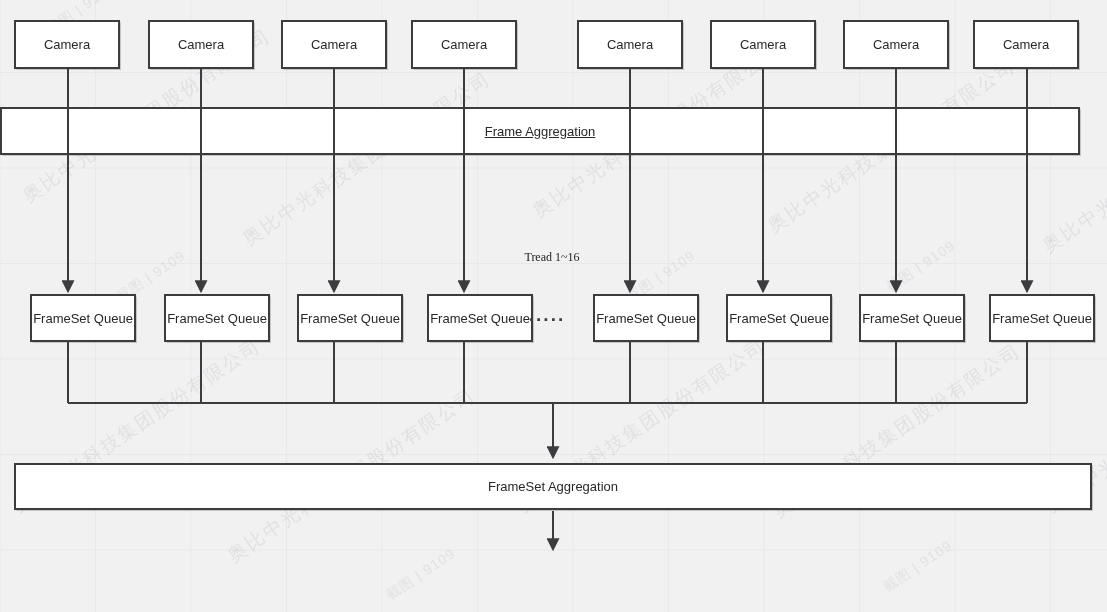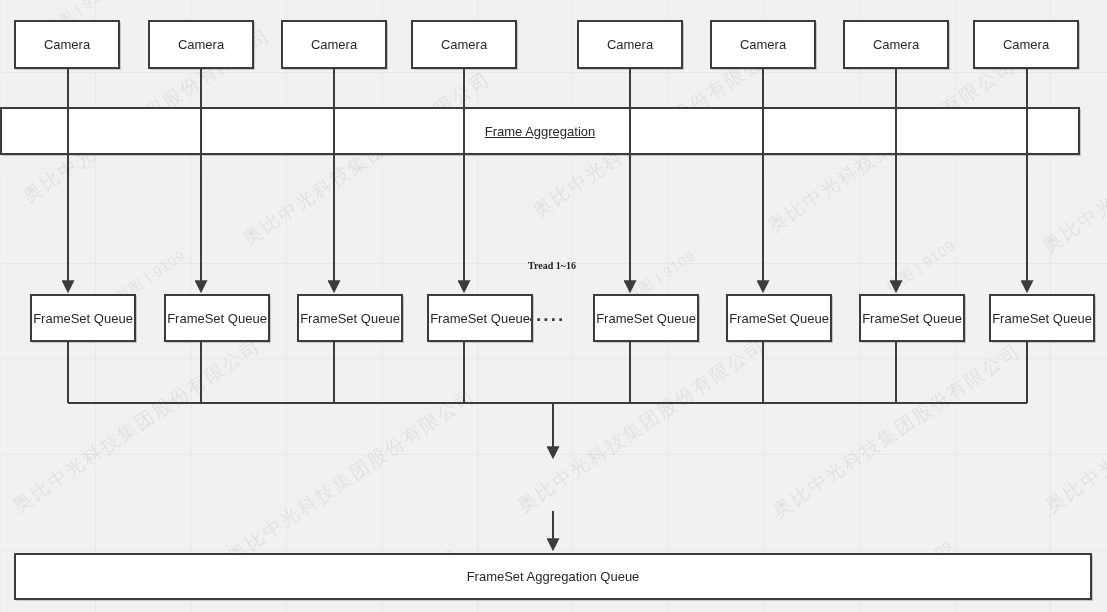--- a/index.html
+++ b/index.html
@@ -31,24 +31,23 @@
   .small-box{width:106px;height:49px;}
   .cam{top:20px;}
   .queue{top:294px;height:48px;margin-left:16px;}
   .bar{left:0;width:1080px;text-decoration:underline;}
   .label{
     position:absolute;
     display:flex;align-items:center;justify-content:center;
     color:#1d1d1f;white-space:nowrap;
   }
   .thread-label{
-    left:492px;top:256px;width:120px;height:18px;
+    left:492px;top:248px;width:120px;height:18px;
     font-family:"Liberation Serif",serif;
-    font-size:10px;
-    font-weight:bold;
+    font-size:12px;
   }
   .dots-label{
     left:517px;top:303px;width:60px;height:24px;
     font-size:19px;font-weight:bold;letter-spacing:2px;
     color:#3c3c3e;
   }
   svg.connectors{
     position:absolute;left:0;top:0;
     pointer-events:none;
   }
@@ -106,21 +105,21 @@
   <div class="node small-box queue" style="left:148px">FrameSet Queue</div>
   <div class="node small-box queue" style="left:281px">FrameSet Queue</div>
   <div class="node small-box queue" style="left:411px">FrameSet Queue</div>
   <div class="node small-box queue" style="left:577px">FrameSet Queue</div>
   <div class="node small-box queue" style="left:710px">FrameSet Queue</div>
   <div class="node small-box queue" style="left:843px">FrameSet Queue</div>
   <div class="node small-box queue" style="left:973px">FrameSet Queue</div>
 
   <div class="label dots-label">.....</div>
 
-  <div class="node" style="left:14px;top:553px;width:1078px;height:47px">FrameSet Aggregation Queue</div>
+  <div class="node" style="left:14px;top:463px;width:1078px;height:47px">FrameSet Aggregation</div>
 
   <svg class="connectors" width="1107" height="612" viewBox="0 0 1107 612">
     <defs>
       <marker id="arrow" viewBox="0 0 10 10" refX="7.5" refY="5" markerWidth="6.5" markerHeight="6.5" orient="auto">
         <path d="M0,0 L10,5 L0,10 z" style="stroke:none;fill:#3c3c3e"></path>
       </marker>
     </defs>
 
     <path d="M68,69 V290" marker-end="url(#arrow)"></path>
     <path d="M201,69 V290" marker-end="url(#arrow)"></path>

